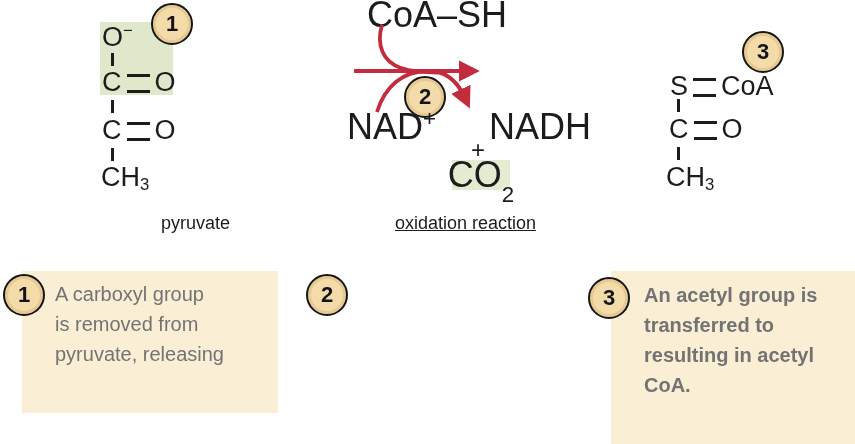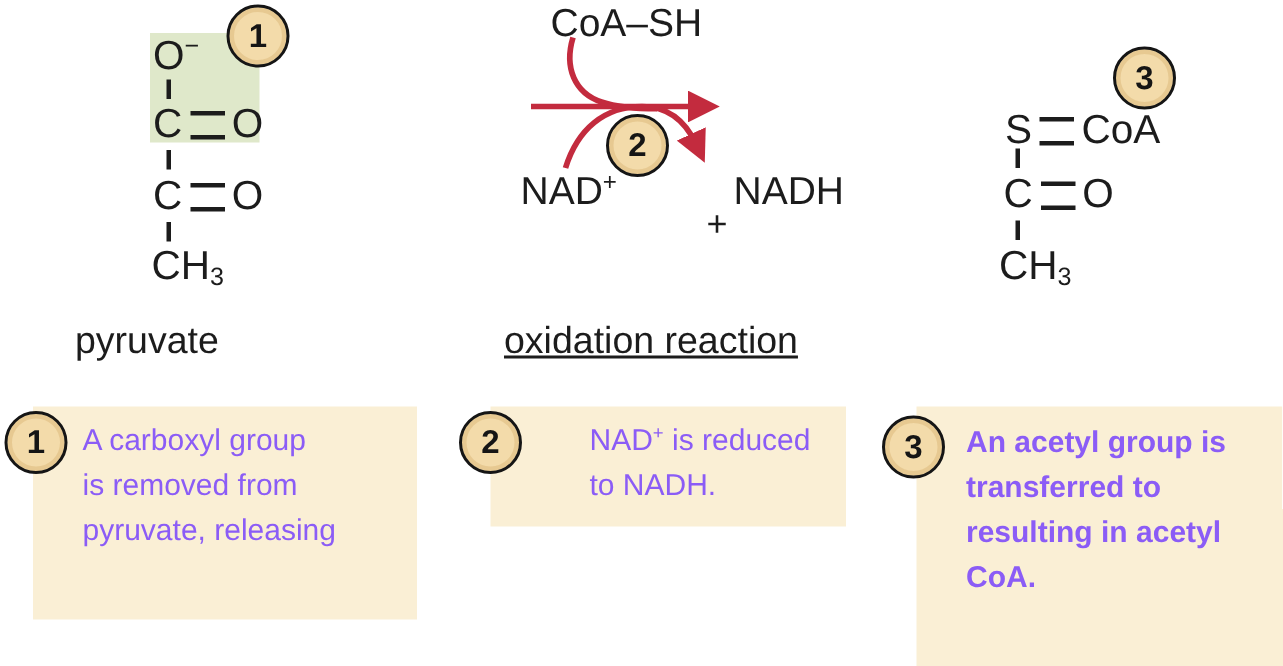--- a/index.html
+++ b/index.html
@@ -29,26 +29,26 @@
   .green-hl2{position:absolute;background:var(--highlight_green2);display:flex;align-items:center;justify-content:center;}
   
   .num-circle{
     position:absolute;width:42px;height:42px;border-radius:50%;
     background:var(--circle_fill);border:2.5px solid #151515;box-sizing:border-box;
     display:flex;align-items:center;justify-content:center;
     font-size:22px;font-weight:bold;color:#151515;
     box-shadow:inset 0 0 0 3px rgba(210,170,100,.35);
   }
   
-  .mol-label{position:absolute;font-size:25px;text-align:left;color:var(--ink);}
+  .mol-label{position:absolute;font-size:18px;text-align:right;color:var(--ink);}
   
-  .rxn-text{position:absolute;font-size:26px;line-height:28px;color:var(--ink);}
+  .rxn-text{position:absolute;font-size:36px;line-height:28px;color:var(--ink);}
   
   .callout{position:absolute;background:var(--box_fill);box-sizing:border-box;
-           font-size:20px;line-height:30px;color:#8b5cf6;}
+           font-size:20px;line-height:30px;color:#737373;}
   .callout .line{white-space:nowrap;}
   svg.arrows{position:absolute;overflow:visible;}
 </style>
 </head>
 <body>
 
 <div class="canvas">
 
   <div class="green-hl" style="left:100px;top:22px;width:73px;height:73px;"></div>
 
@@ -99,20 +99,23 @@
   <div class="num-circle" style="left:404px;top:76px;">
     <span>2</span>
   </div>
 
   <div class="rxn-text" style="left:347px;top:113px;"><span>NAD</span><sup>+</sup></div>
 
   <div class="rxn-text" style="left:441px;top:113px;margin-left:48px;">NADH</div>
 
   <div class="rxn-text" style="left:460px;top:136px;width:36px;text-align:center;font-size:24px;">+</div>
 
+  <div class="green-hl2" style="left:452px;top:160px;width:58px;height:30px;">
+    <span class="rxn-text" style="position:static;"><span>CO</span><sub style="position:relative;top:7px;">2</sub></span>
+  </div>
 
   <div class="mol-label" style="left:336px;top:213px;width:200px;text-decoration:underline;">oxidation reaction</div>
 
   <div class="num-circle" style="left:742px;top:31px;">
     <span>3</span>
   </div>
 
   <div class="frow" style="left:670px;top:71px;">
     <span>S</span>
     <span class="dbond"></span>
@@ -137,24 +140,20 @@
 
   <div class="callout" style="left:22px;top:271px;width:256px;height:142px;padding:8px 8px 0 33px;">
     <div class="line">A carboxyl group</div>
     <div class="line">is removed from</div>
     <div class="line">pyruvate, releasing</div>
   </div>
   <div class="num-circle" style="left:3px;top:274px;">
     <span>1</span>
   </div>
 
-  <div class="callout" style="left:327px;top:271px;width:237px;height:80px;padding:8px 6px 0 66px;">
-    <div class="line"><span>NAD</span><sup>+</sup><span> is reduced</span></div>
-    <div class="line">to NADH.</div>
-  </div>
   <div class="num-circle" style="left:306px;top:274px;">
     <span>2</span>
   </div>
 
   <div class="callout" style="left:611px;top:271px;width:244px;height:215px;padding:9px 4px 0 33px;font-weight:bold;">
     <div class="line">An acetyl group is</div>
     <div class="line">transferred to</div>
     <div class="line">resulting in acetyl</div>
     <div class="line">CoA.</div>
   </div>

